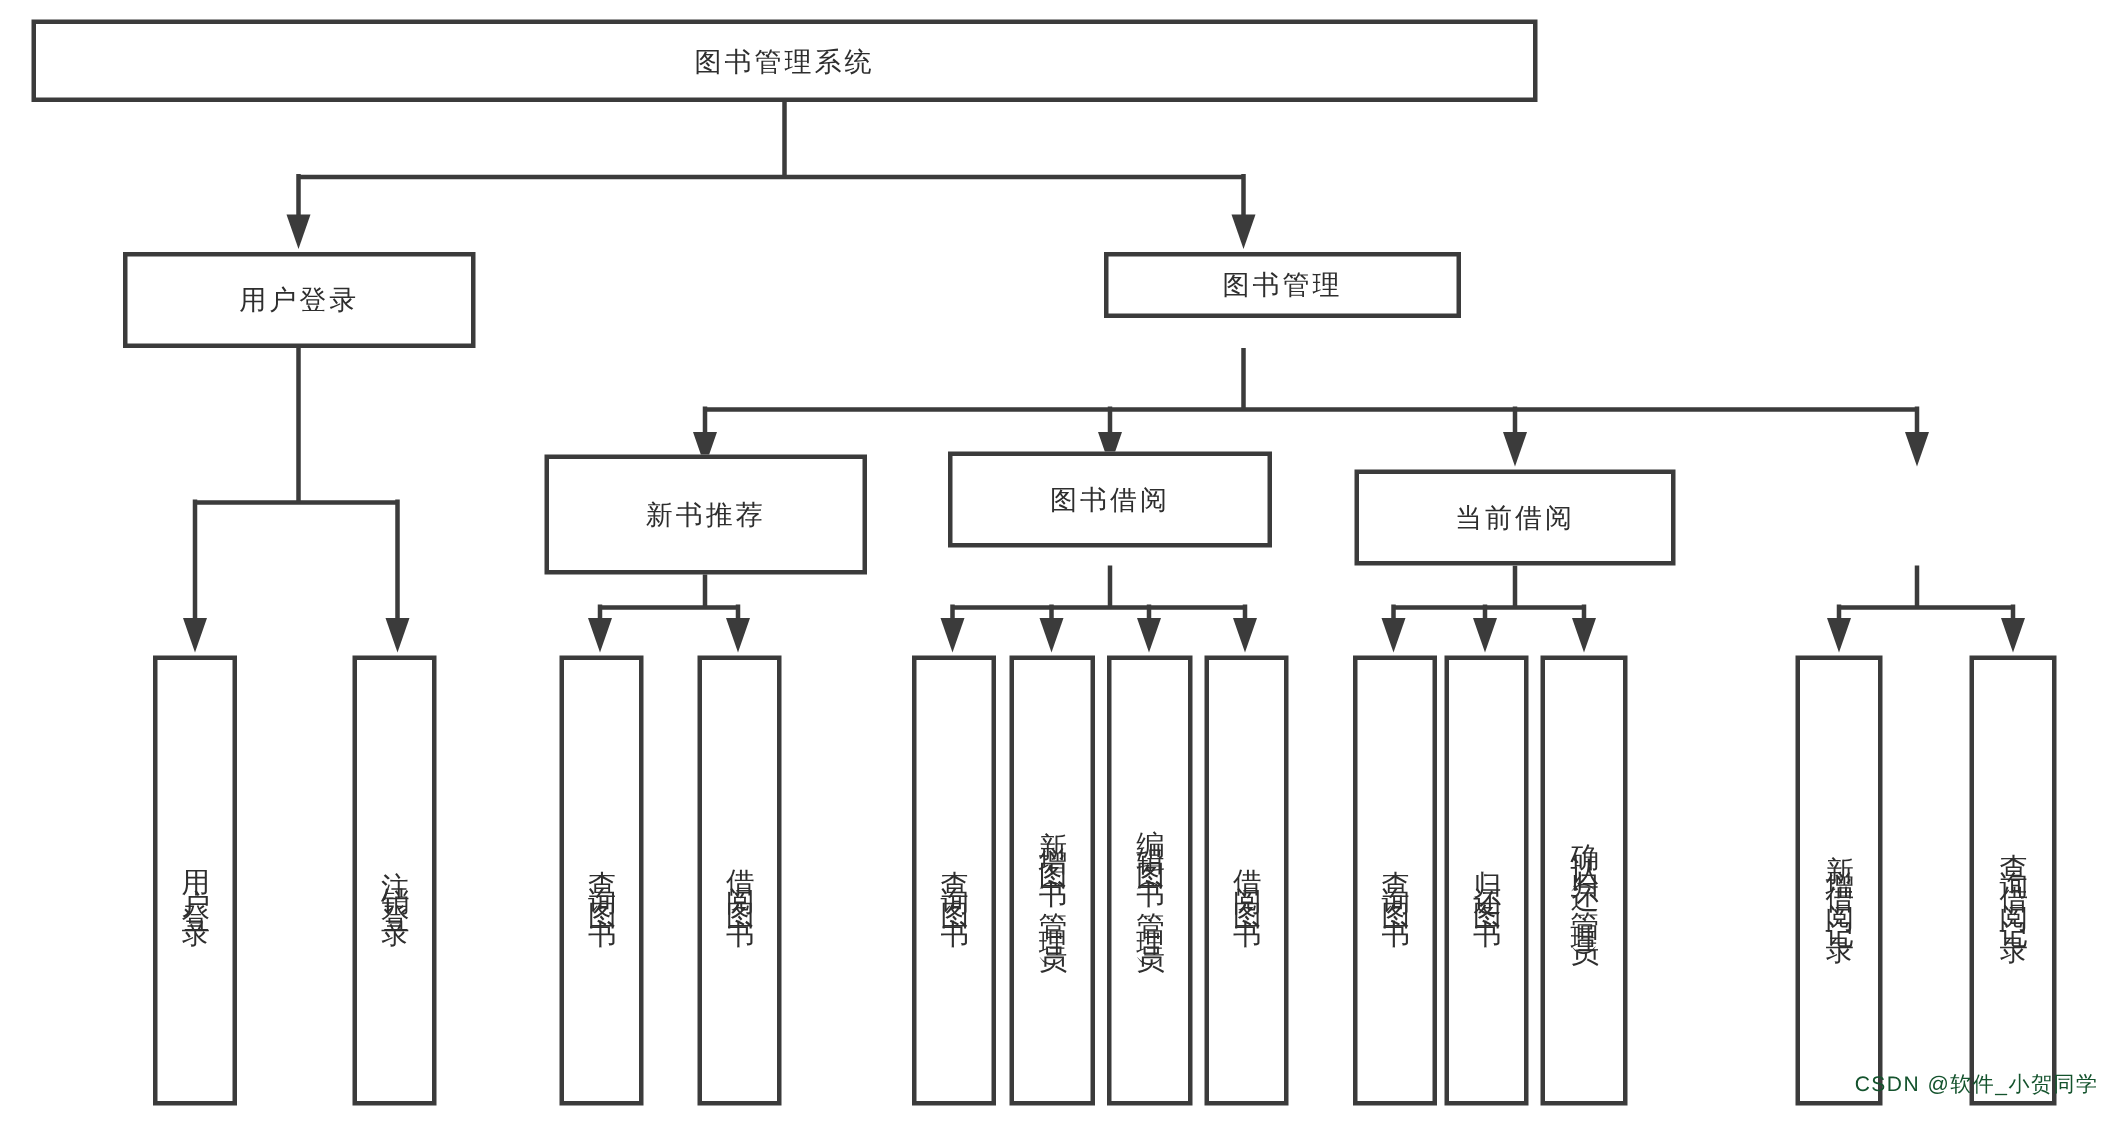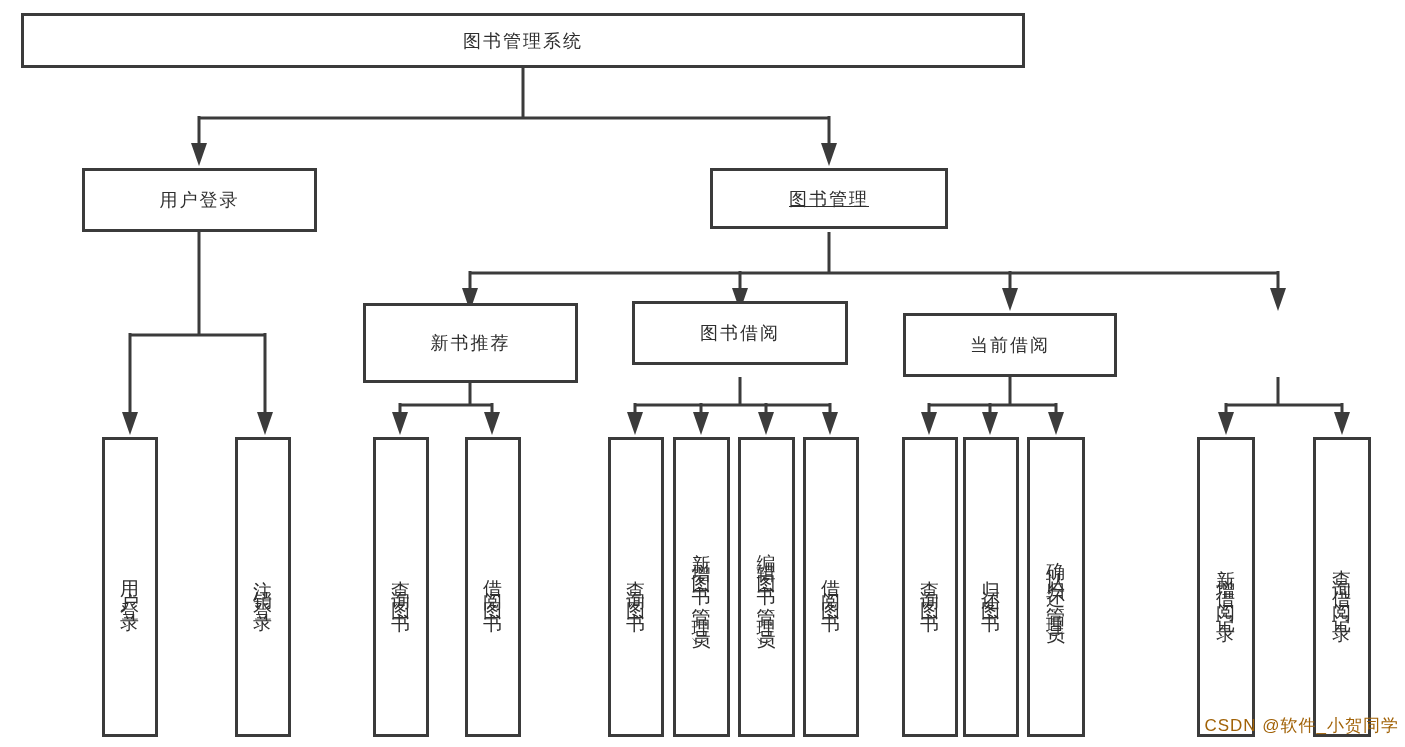--- a/index.html
+++ b/index.html
@@ -47,22 +47,22 @@
     writing-mode: vertical-rl;
     text-orientation: mixed;
     letter-spacing: 11px;
     line-height: 1;
     white-space: nowrap;
   }
   .watermark {
     position: absolute;
     right: 6px;
     top: 714px;
-    font-size: 17px;
-    color: #a16207;
+    font-size: 14px;
+    color: #14532d;
     letter-spacing: 1px;
     z-index: 5;
     white-space: nowrap;
   }
 </style>
 </head>
 <body>
 
 <div class="canvas">
 
@@ -109,21 +109,21 @@
     </g>
   </svg>
 
   <div class="node h" style="left:21px; top:13px; width:1004px; height:55px;">
     <span>图书管理系统</span>
   </div>
 
   <div class="node h" style="left:82px; top:168px; width:235px; height:64px;">
     <span>用户登录</span>
   </div>
-  <div class="node h" style="left:710px; top:168px; width:238px; height:61px;text-decoration:underline;">
+  <div class="node h" style="left:736px; top:168px; width:238px; height:44px;">
     <span>图书管理</span>
   </div>
 
   <div class="node h" style="left:363px; top:303px; width:215px; height:80px;">
     <span>新书推荐</span>
   </div>
   <div class="node h" style="left:632px; top:301px; width:216px; height:64px;">
     <span>图书借阅</span>
   </div>
   <div class="node h" style="left:903px; top:313px; width:214px; height:64px;">

